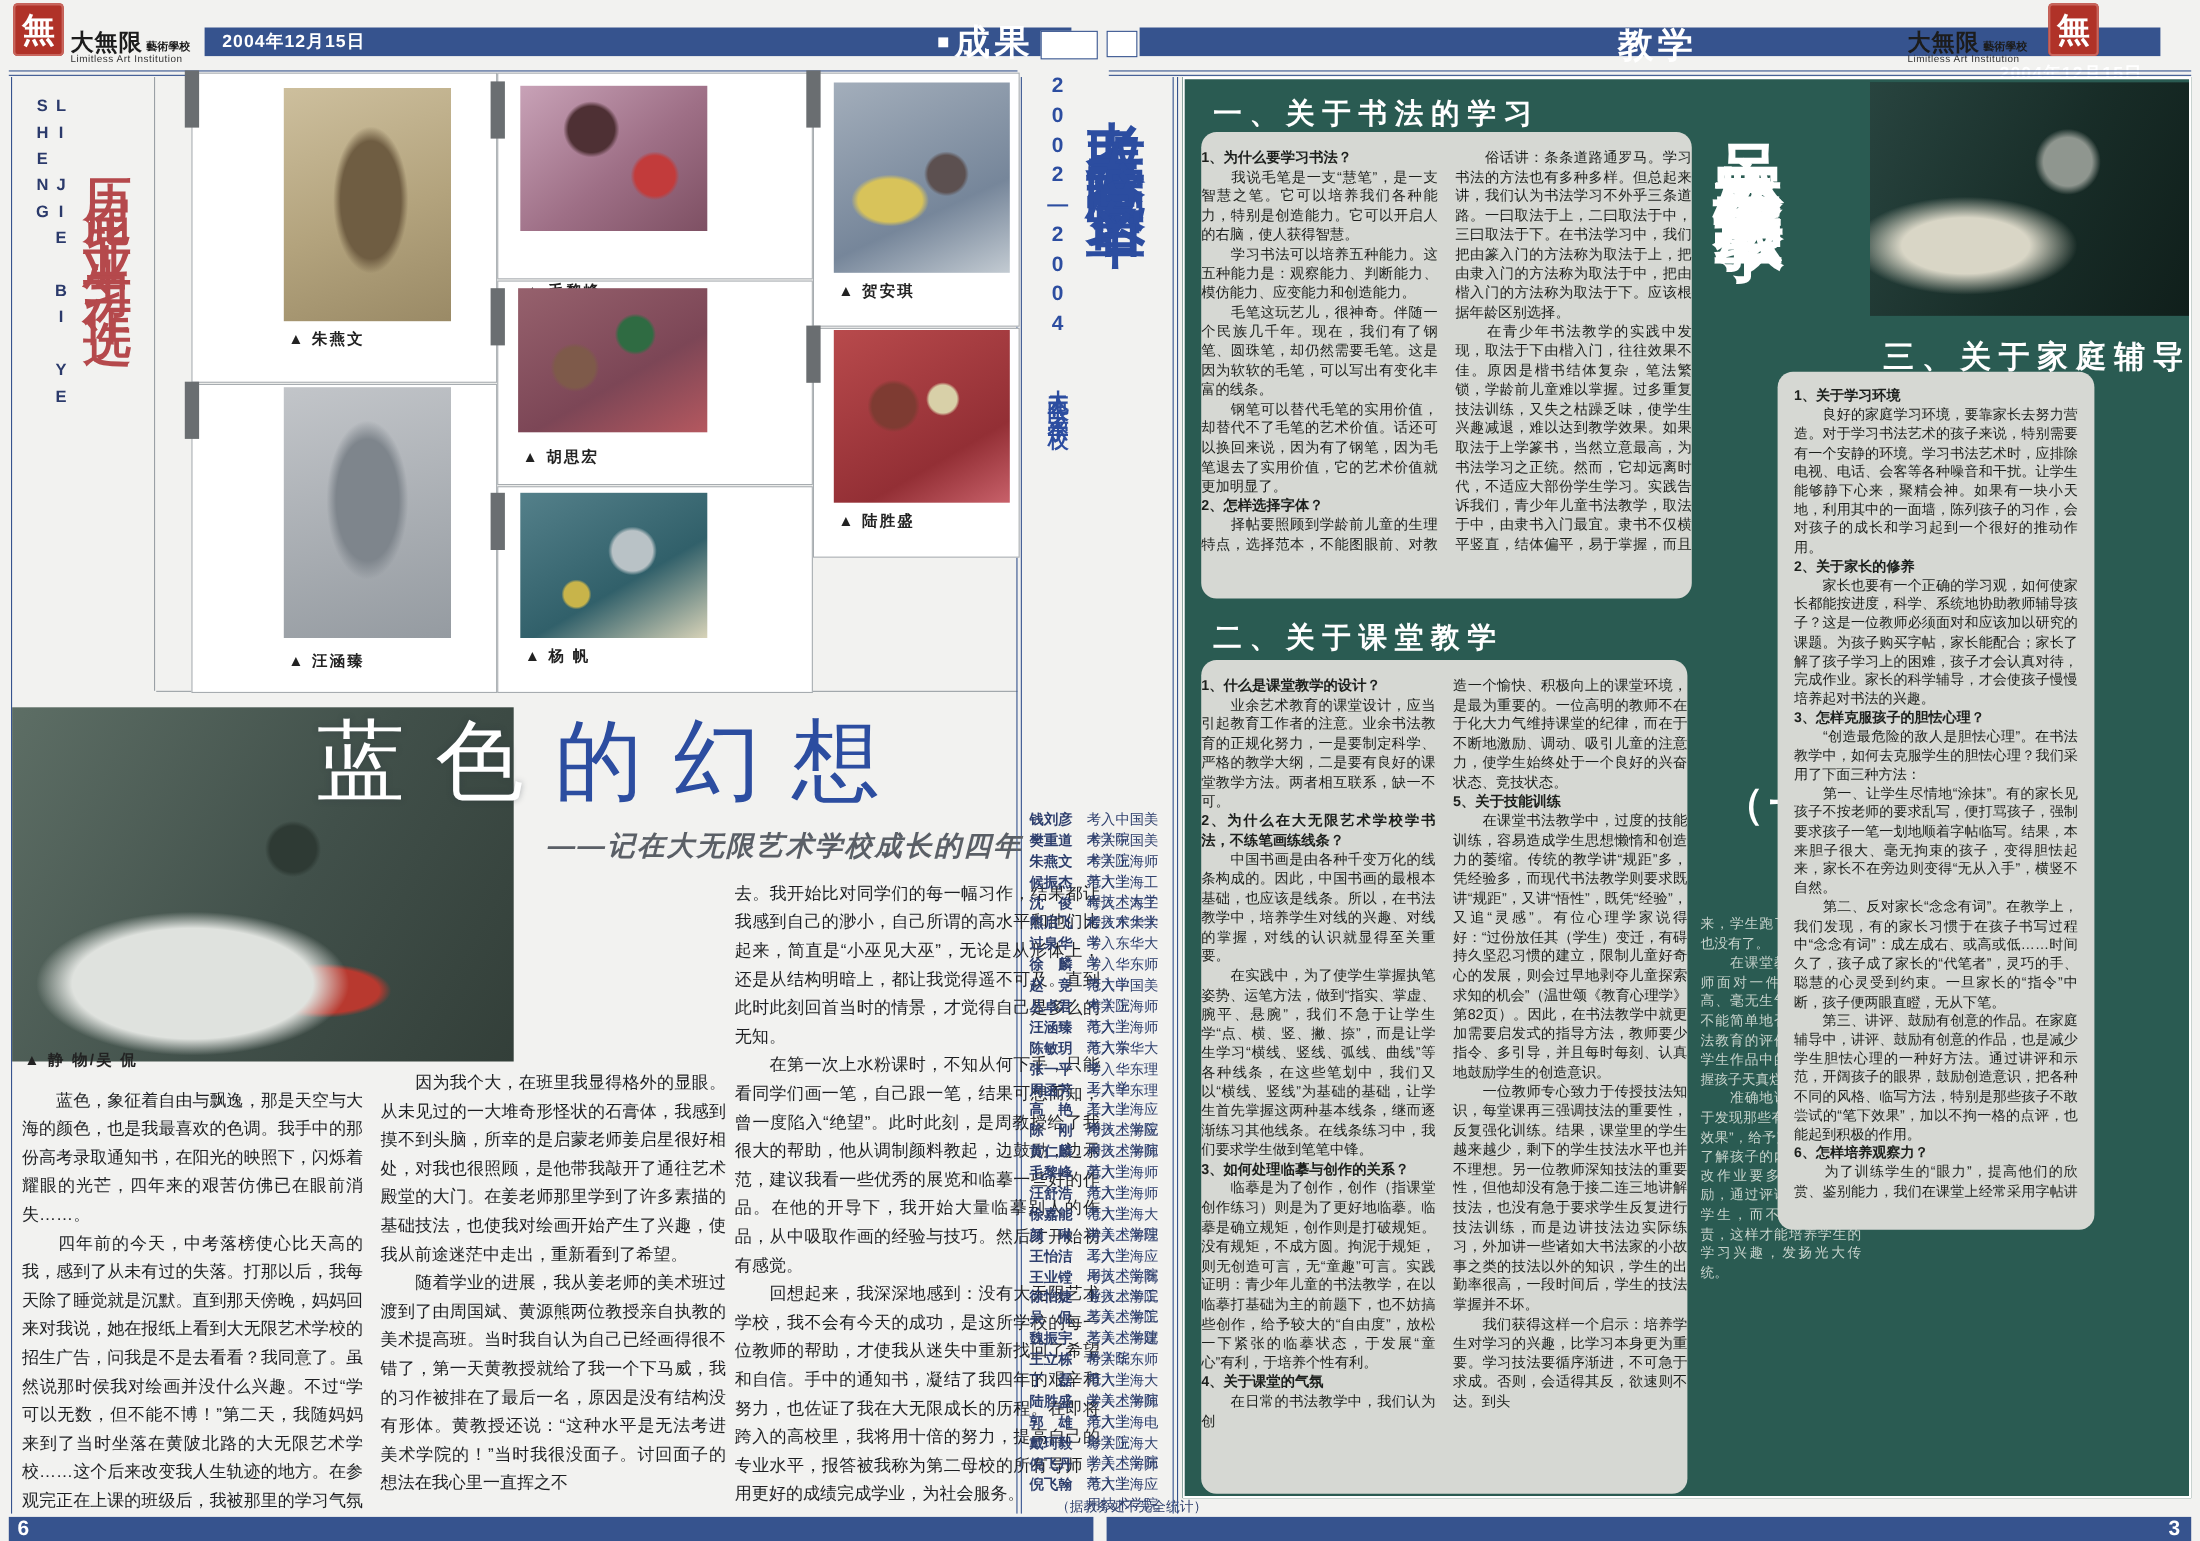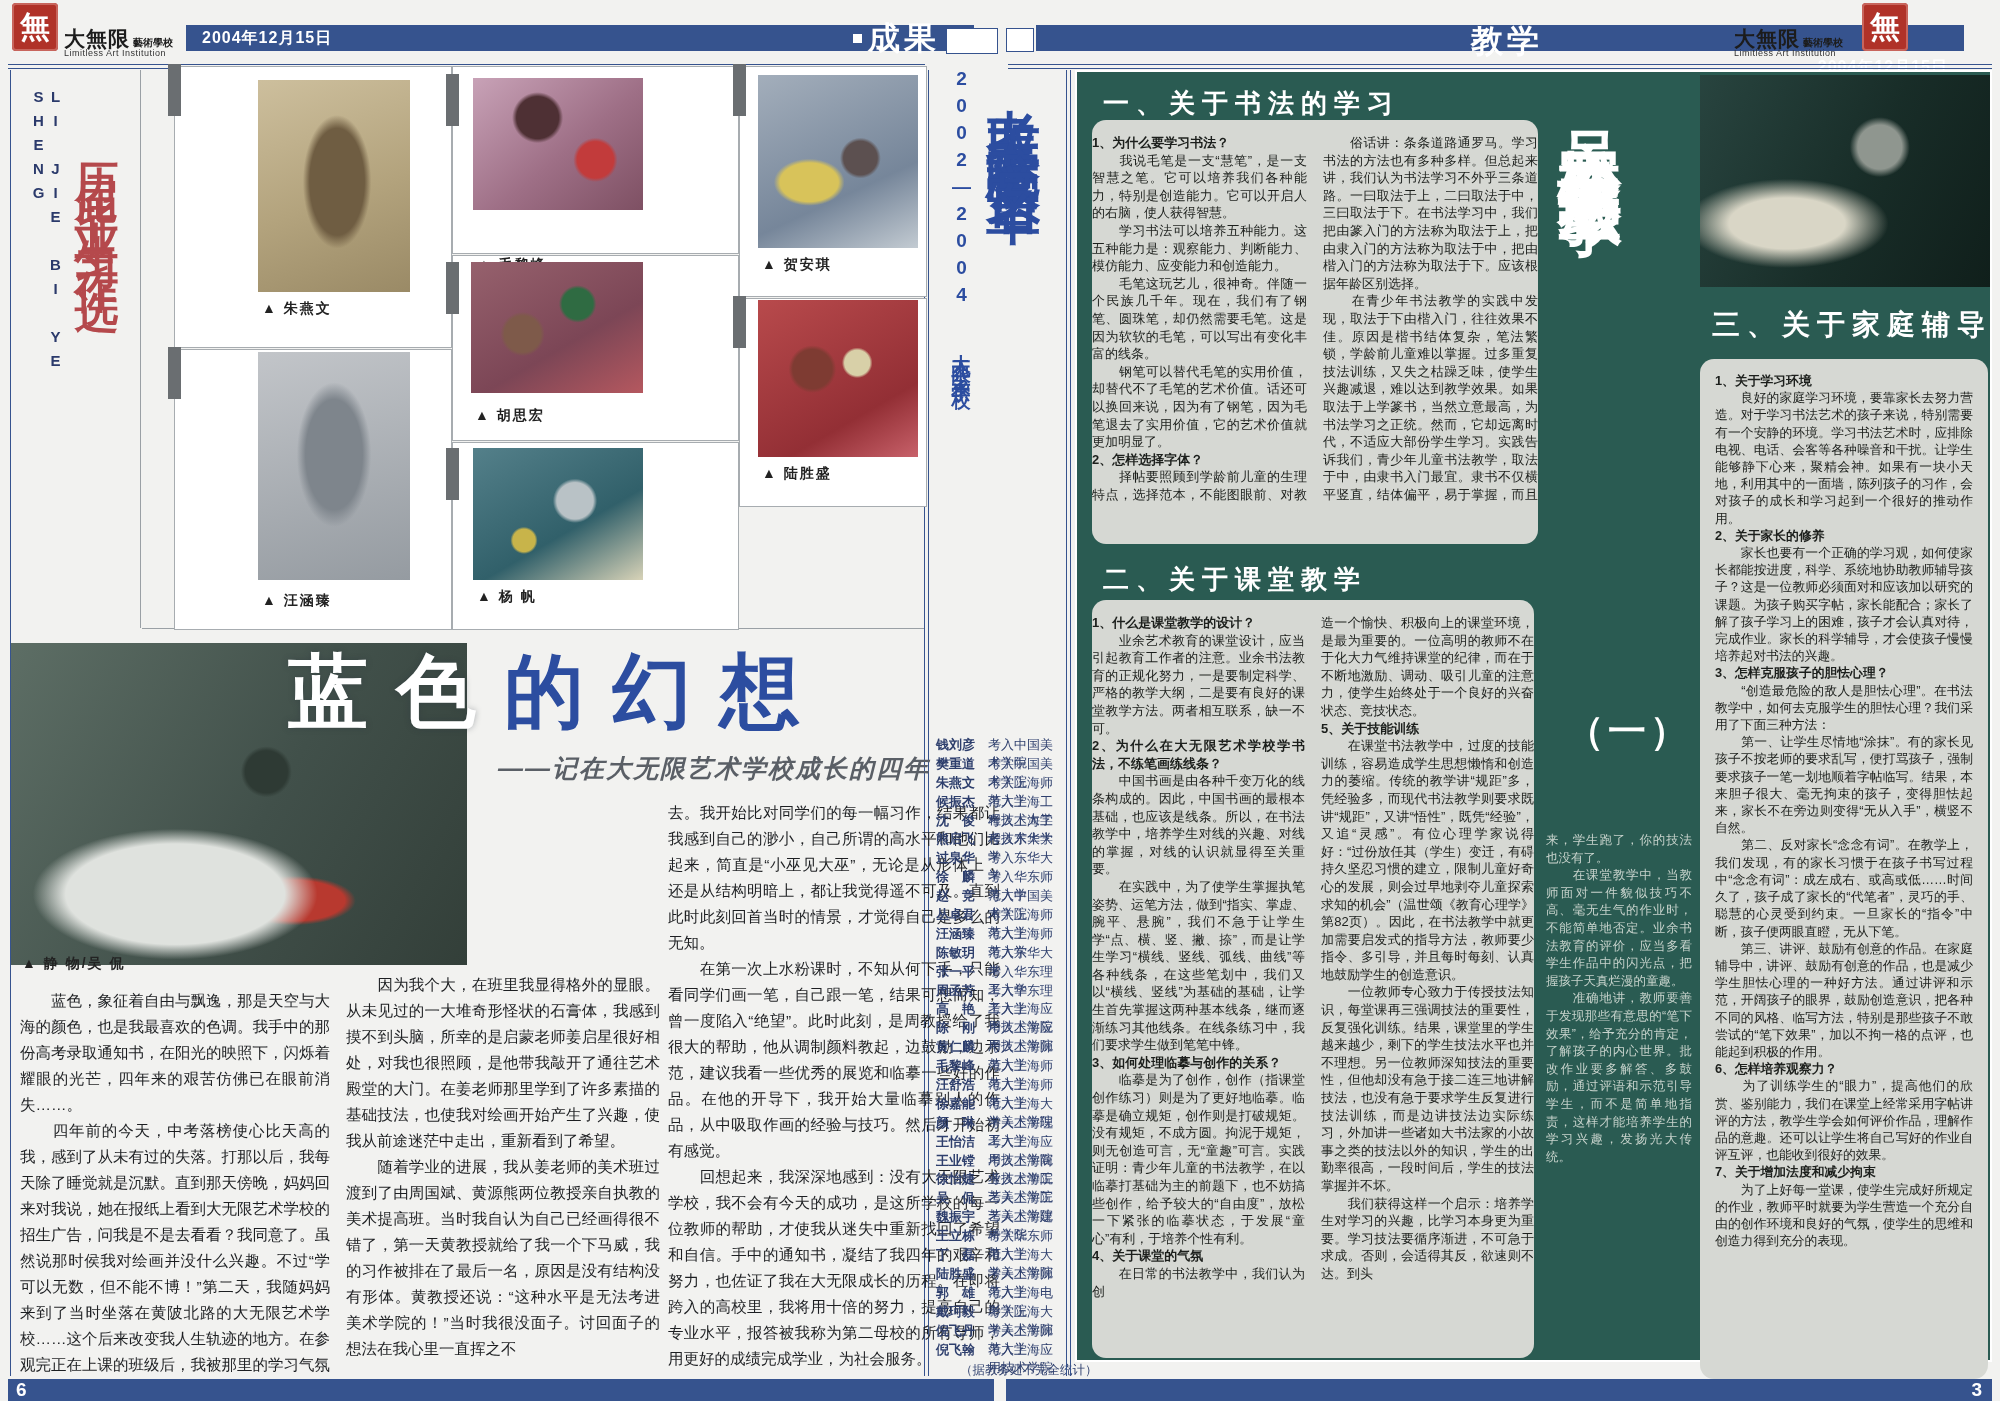--- a/index.html
+++ b/index.html
@@ -29,21 +29,21 @@
   .art{width:100%;height:100%;}
   .cap{font-size:14px;font-weight:bold;color:#222;letter-spacing:2px;}
   .art-zhu{background:radial-gradient(ellipse 30% 42% at 52% 48%,#6f5d42 0 60%,rgba(0,0,0,0) 75%),linear-gradient(160deg,#cdbf9d,#b3a37d 55%,#9a8a66);}
   .art-wang{background:radial-gradient(ellipse 34% 44% at 50% 45%,#7e858c 0 55%,rgba(0,0,0,0) 72%),linear-gradient(165deg,#c2c5c9,#959ba1);}
   .art-mao{background:radial-gradient(circle 26px at 72% 62%,#c23b3b 0 70%,rgba(0,0,0,0) 85%),radial-gradient(circle 30px at 38% 30%,#4e3034 0 70%,rgba(0,0,0,0) 85%),linear-gradient(140deg,#c8a2b7,#9e6f86 55%,#7e5063);}
   .art-hu{background:radial-gradient(circle 22px at 62% 32%,#2f6b42 0 70%,rgba(0,0,0,0) 85%),radial-gradient(circle 26px at 30% 55%,#7e5a4a 0 70%,rgba(0,0,0,0) 85%),linear-gradient(150deg,#96616d,#7c4656 60%,#b5585f);}
   .art-yang{background:radial-gradient(circle 26px at 60% 40%,#b9c2c6 0 70%,rgba(0,0,0,0) 85%),radial-gradient(circle 16px at 30% 70%,#c8b44a 0 70%,rgba(0,0,0,0) 85%),linear-gradient(150deg,#54808a,#31606a 60%,#d8d3b8);}
   .art-he{background:radial-gradient(ellipse 26% 16% at 32% 62%,#d8c35a 0 70%,rgba(0,0,0,0) 85%),radial-gradient(circle 24px at 64% 48%,#5c5050 0 70%,rgba(0,0,0,0) 85%),linear-gradient(155deg,#a3aebb,#76869a 65%,#c3cbd2);}
   .art-lu{background:radial-gradient(circle 28px at 34% 44%,#7e3b32 0 70%,rgba(0,0,0,0) 85%),radial-gradient(circle 18px at 62% 40%,#d8d0a8 0 70%,rgba(0,0,0,0) 85%),linear-gradient(150deg,#b84a4c,#932f35 70%,#c8616a);}
   .art-jing{background:radial-gradient(ellipse 40% 26% at 36% 78%,#dfe2de 0 60%,rgba(0,0,0,0) 78%),radial-gradient(ellipse 16% 9% at 62% 80%,#b8392f 0 70%,rgba(0,0,0,0) 85%),radial-gradient(circle 30px at 56% 40%,#2e3a34 0 70%,rgba(0,0,0,0) 85%),linear-gradient(120deg,#5d6e65,#41504a 55%,#333f39);}
-  .bftitle{font-weight:bold;font-size:80px;letter-spacing:28px;line-height:1;white-space:nowrap;}
+  .bftitle{font-weight:normal;font-size:80px;letter-spacing:28px;line-height:1;white-space:nowrap;}
   .bftitle .w{color:#fff;text-shadow:0 0 6px rgba(40,50,60,.35);}
   .bftitle .b{color:#2c4da0;}
   .subtitle{font-size:25px;font-weight:bold;font-style:italic;color:#5a5f66;letter-spacing:2px;}
   .bodytxt{font-size:15.5px;line-height:26px;color:#1d1f22;text-align:justify;white-space:pre-line;}
   .byline{font-size:15px;color:#1d1f22;text-align:right;padding-right:14px;margin-top:8px;}
   
   .sideyears{font-size:19px;font-weight:bold;color:#2c4da0;letter-spacing:6px;}
   .bigvert{font-size:54px;font-weight:bold;color:#2c4da0;letter-spacing:9px;line-height:1.08;}
   .admrow{display:flex;align-items:baseline;height:18.9px;font-size:13px;color:#2e3f6d;font-weight:bold;}
   .admrow .nm{width:52px;flex:none;}
@@ -397,21 +397,21 @@
 
 <div class="abs contcol" style="left:1546px;top:832px;width:146px;height:524px;">来，学生跑了，你的技法也没有了。
 　　在课堂教学中，当教师面对一件貌似技巧不高、毫无生气的作业时，不能简单地否定。业余书法教育的评价，应当多看学生作品中的闪光点，把握孩子天真烂漫的童趣。
 　　准确地讲，教师要善于发现那些有意思的“笔下效果”，给予充分的肯定，了解孩子的内心世界。批改作业要多解答、多鼓励，通过评语和示范引导学生，而不是简单地指责，这样才能培养学生的学习兴趣，发扬光大传统。</div>
 
 <figure class="abs" style="left:1700px;top:75px;width:290px;height:212px;">
     <div class="art photo"></div>
   </figure>
 
 <div class="abs ghead" style="left:1712px;top:306px;font-size:28px;">三、关于家庭辅导</div>
-<div class="abs panel" style="left:1700px;top:338px;width:288px;height:1020px;margin-top:21px;">
+<div class="abs panel" style="left:1616px;top:338px;width:288px;height:780px;">
   <div class="panel-single panel-text"><b>1、关于学习环境</b>
 　　良好的家庭学习环境，要靠家长去努力营造。对于学习书法艺术的孩子来说，特别需要有一个安静的环境。学习书法艺术时，应排除电视、电话、会客等各种噪音和干扰。让学生能够静下心来，聚精会神。如果有一块小天地，利用其中的一面墙，陈列孩子的习作，会对孩子的成长和学习起到一个很好的推动作用。
 <b>2、关于家长的修养</b>
 　　家长也要有一个正确的学习观，如何使家长都能按进度，科学、系统地协助教师辅导孩子？这是一位教师必须面对和应该加以研究的课题。为孩子购买字帖，家长能配合；家长了解了孩子学习上的困难，孩子才会认真对待，完成作业。家长的科学辅导，才会使孩子慢慢培养起对书法的兴趣。
 <b>3、怎样克服孩子的胆怯心理？</b>
 　　“创造最危险的敌人是胆怯心理”。在书法教学中，如何去克服学生的胆怯心理？我们采用了下面三种方法：
 　　第一、让学生尽情地“涂抹”。有的家长见孩子不按老师的要求乱写，便打骂孩子，强制要求孩子一笔一划地顺着字帖临写。结果，本来胆子很大、毫无拘束的孩子，变得胆怯起来，家长不在旁边则变得“无从入手”，横竖不自然。
 　　第二、反对家长“念念有词”。在教学上，我们发现，有的家长习惯于在孩子书写过程中“念念有词”：成左成右、或高或低……时间久了，孩子成了家长的“代笔者”，灵巧的手、聪慧的心灵受到约束。一旦家长的“指令”中断，孩子便两眼直瞪，无从下笔。
 　　第三、讲评、鼓励有创意的作品。在家庭辅导中，讲评、鼓励有创意的作品，也是减少学生胆怯心理的一种好方法。通过讲评和示范，开阔孩子的眼界，鼓励创造意识，把各种不同的风格、临写方法，特别是那些孩子不敢尝试的“笔下效果”，加以不拘一格的点评，也能起到积极的作用。
 <b>6、怎样培养观察力？</b>

